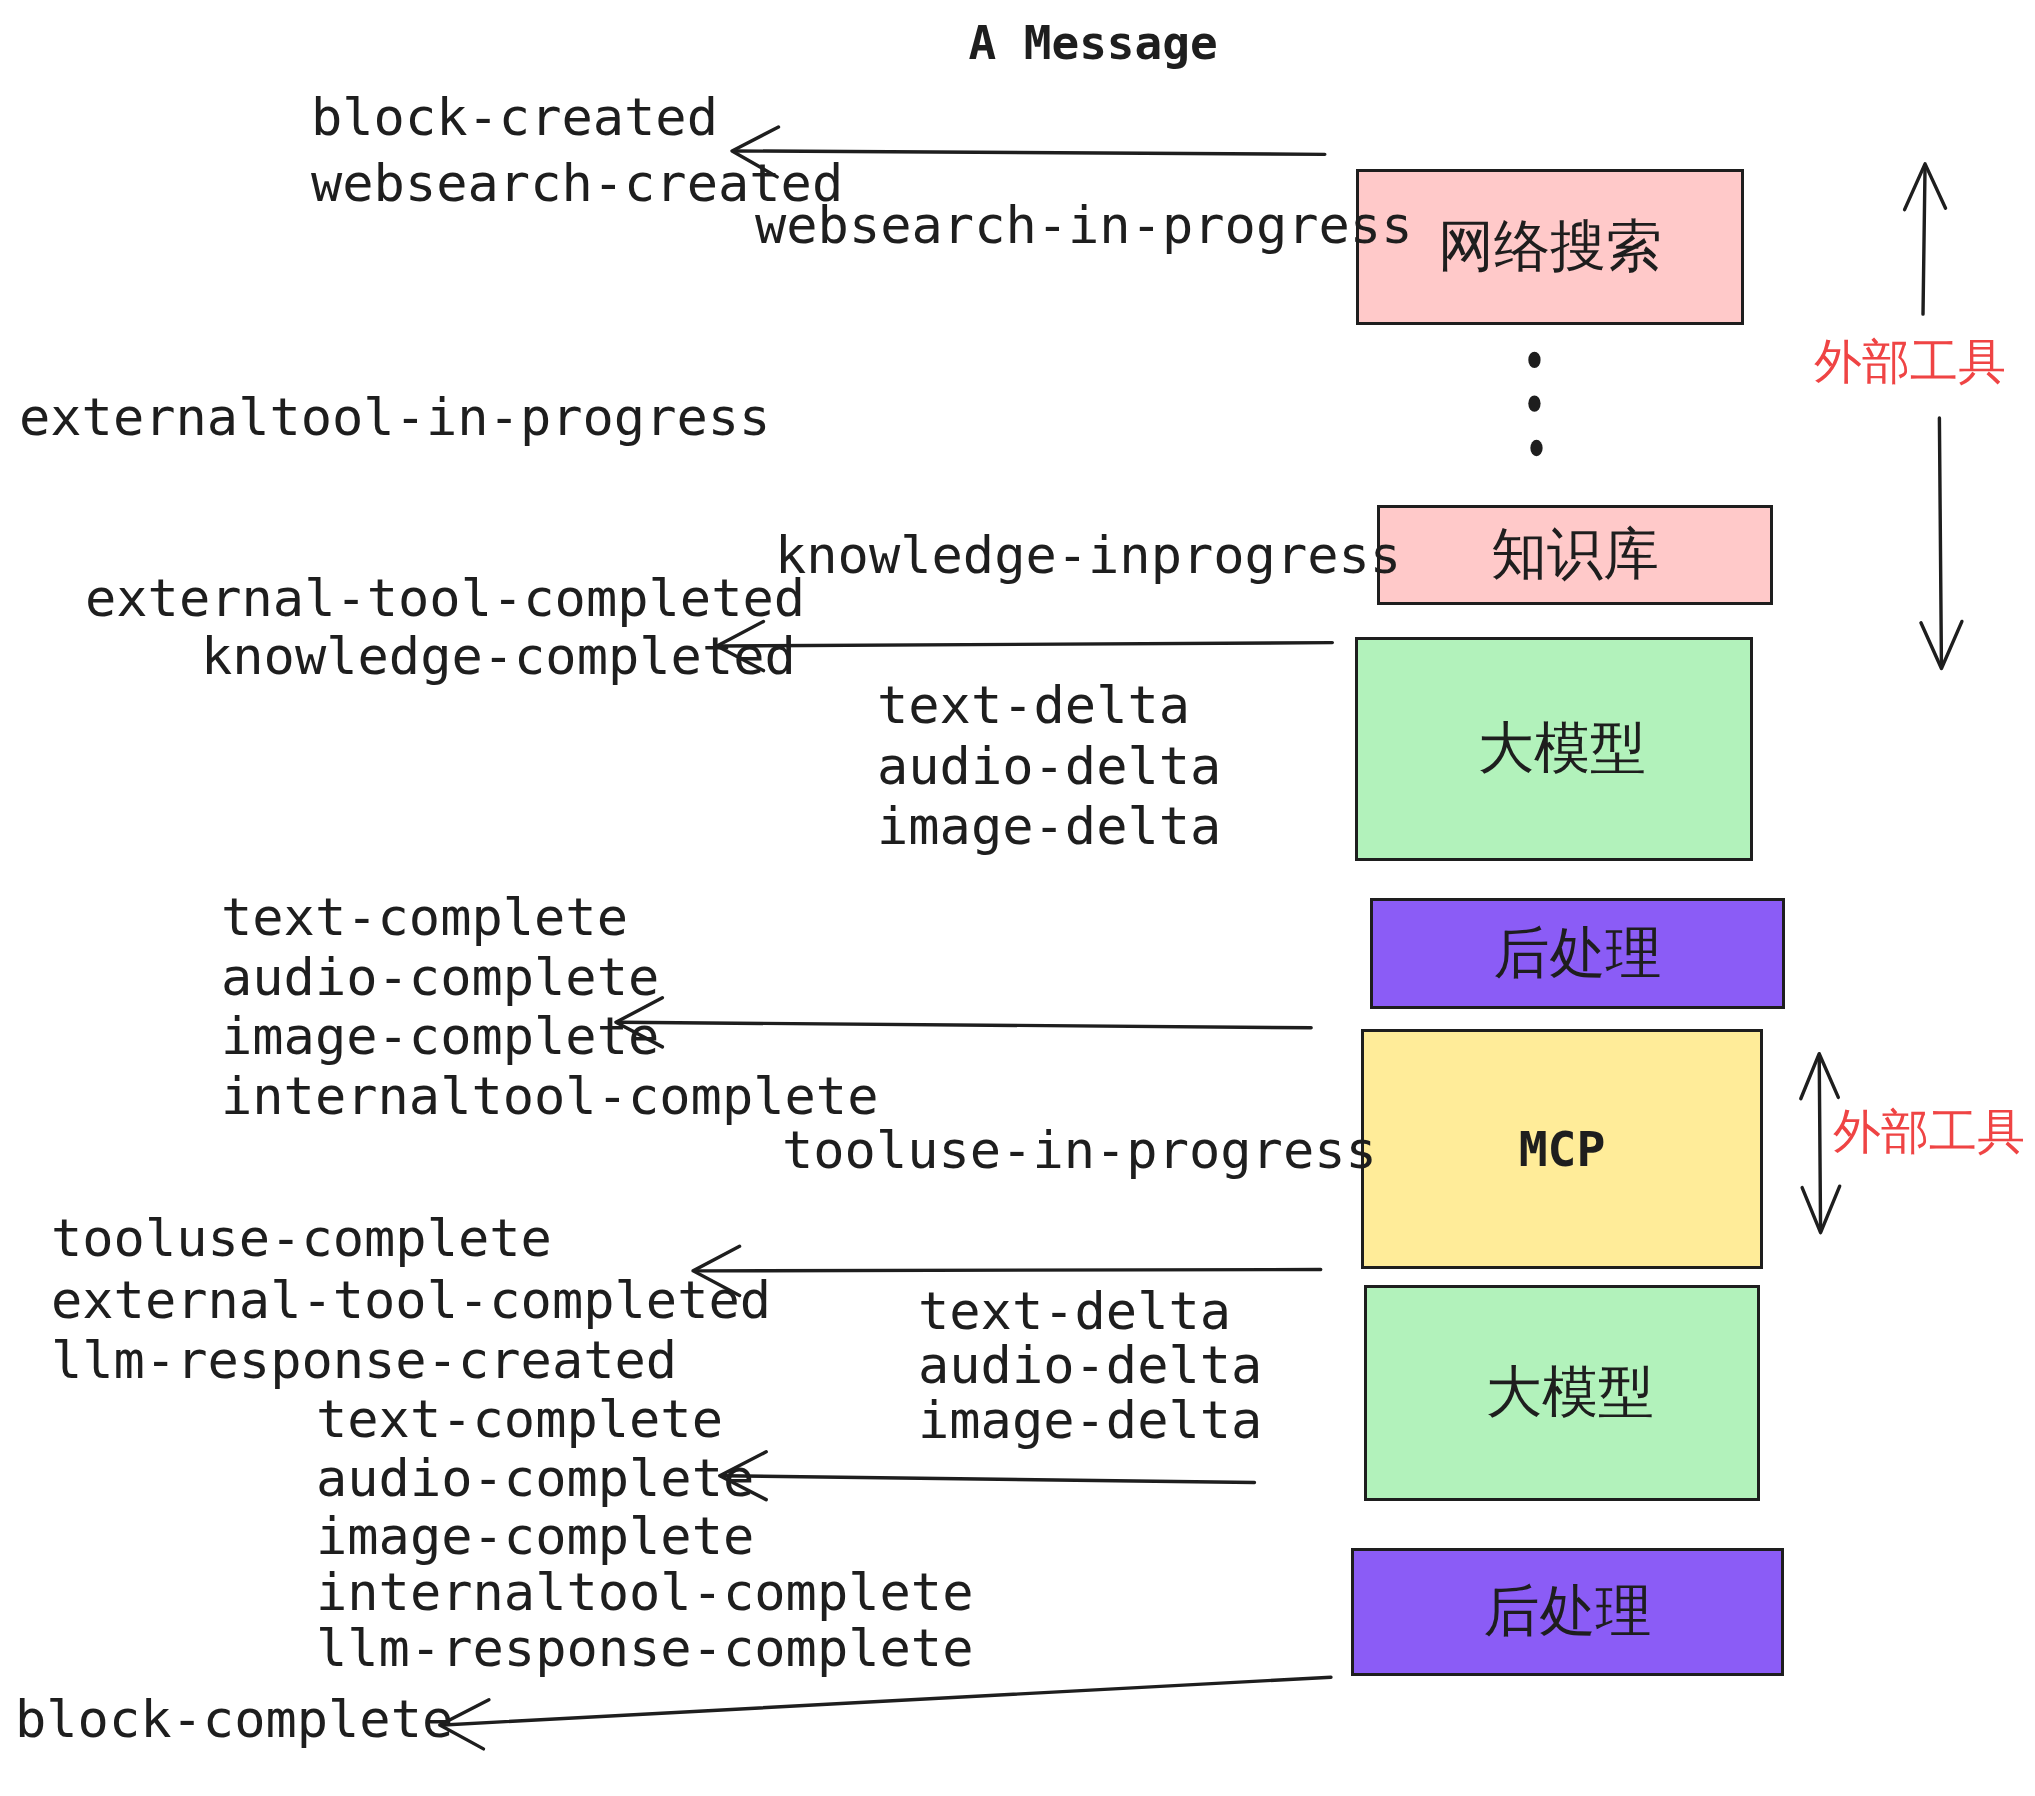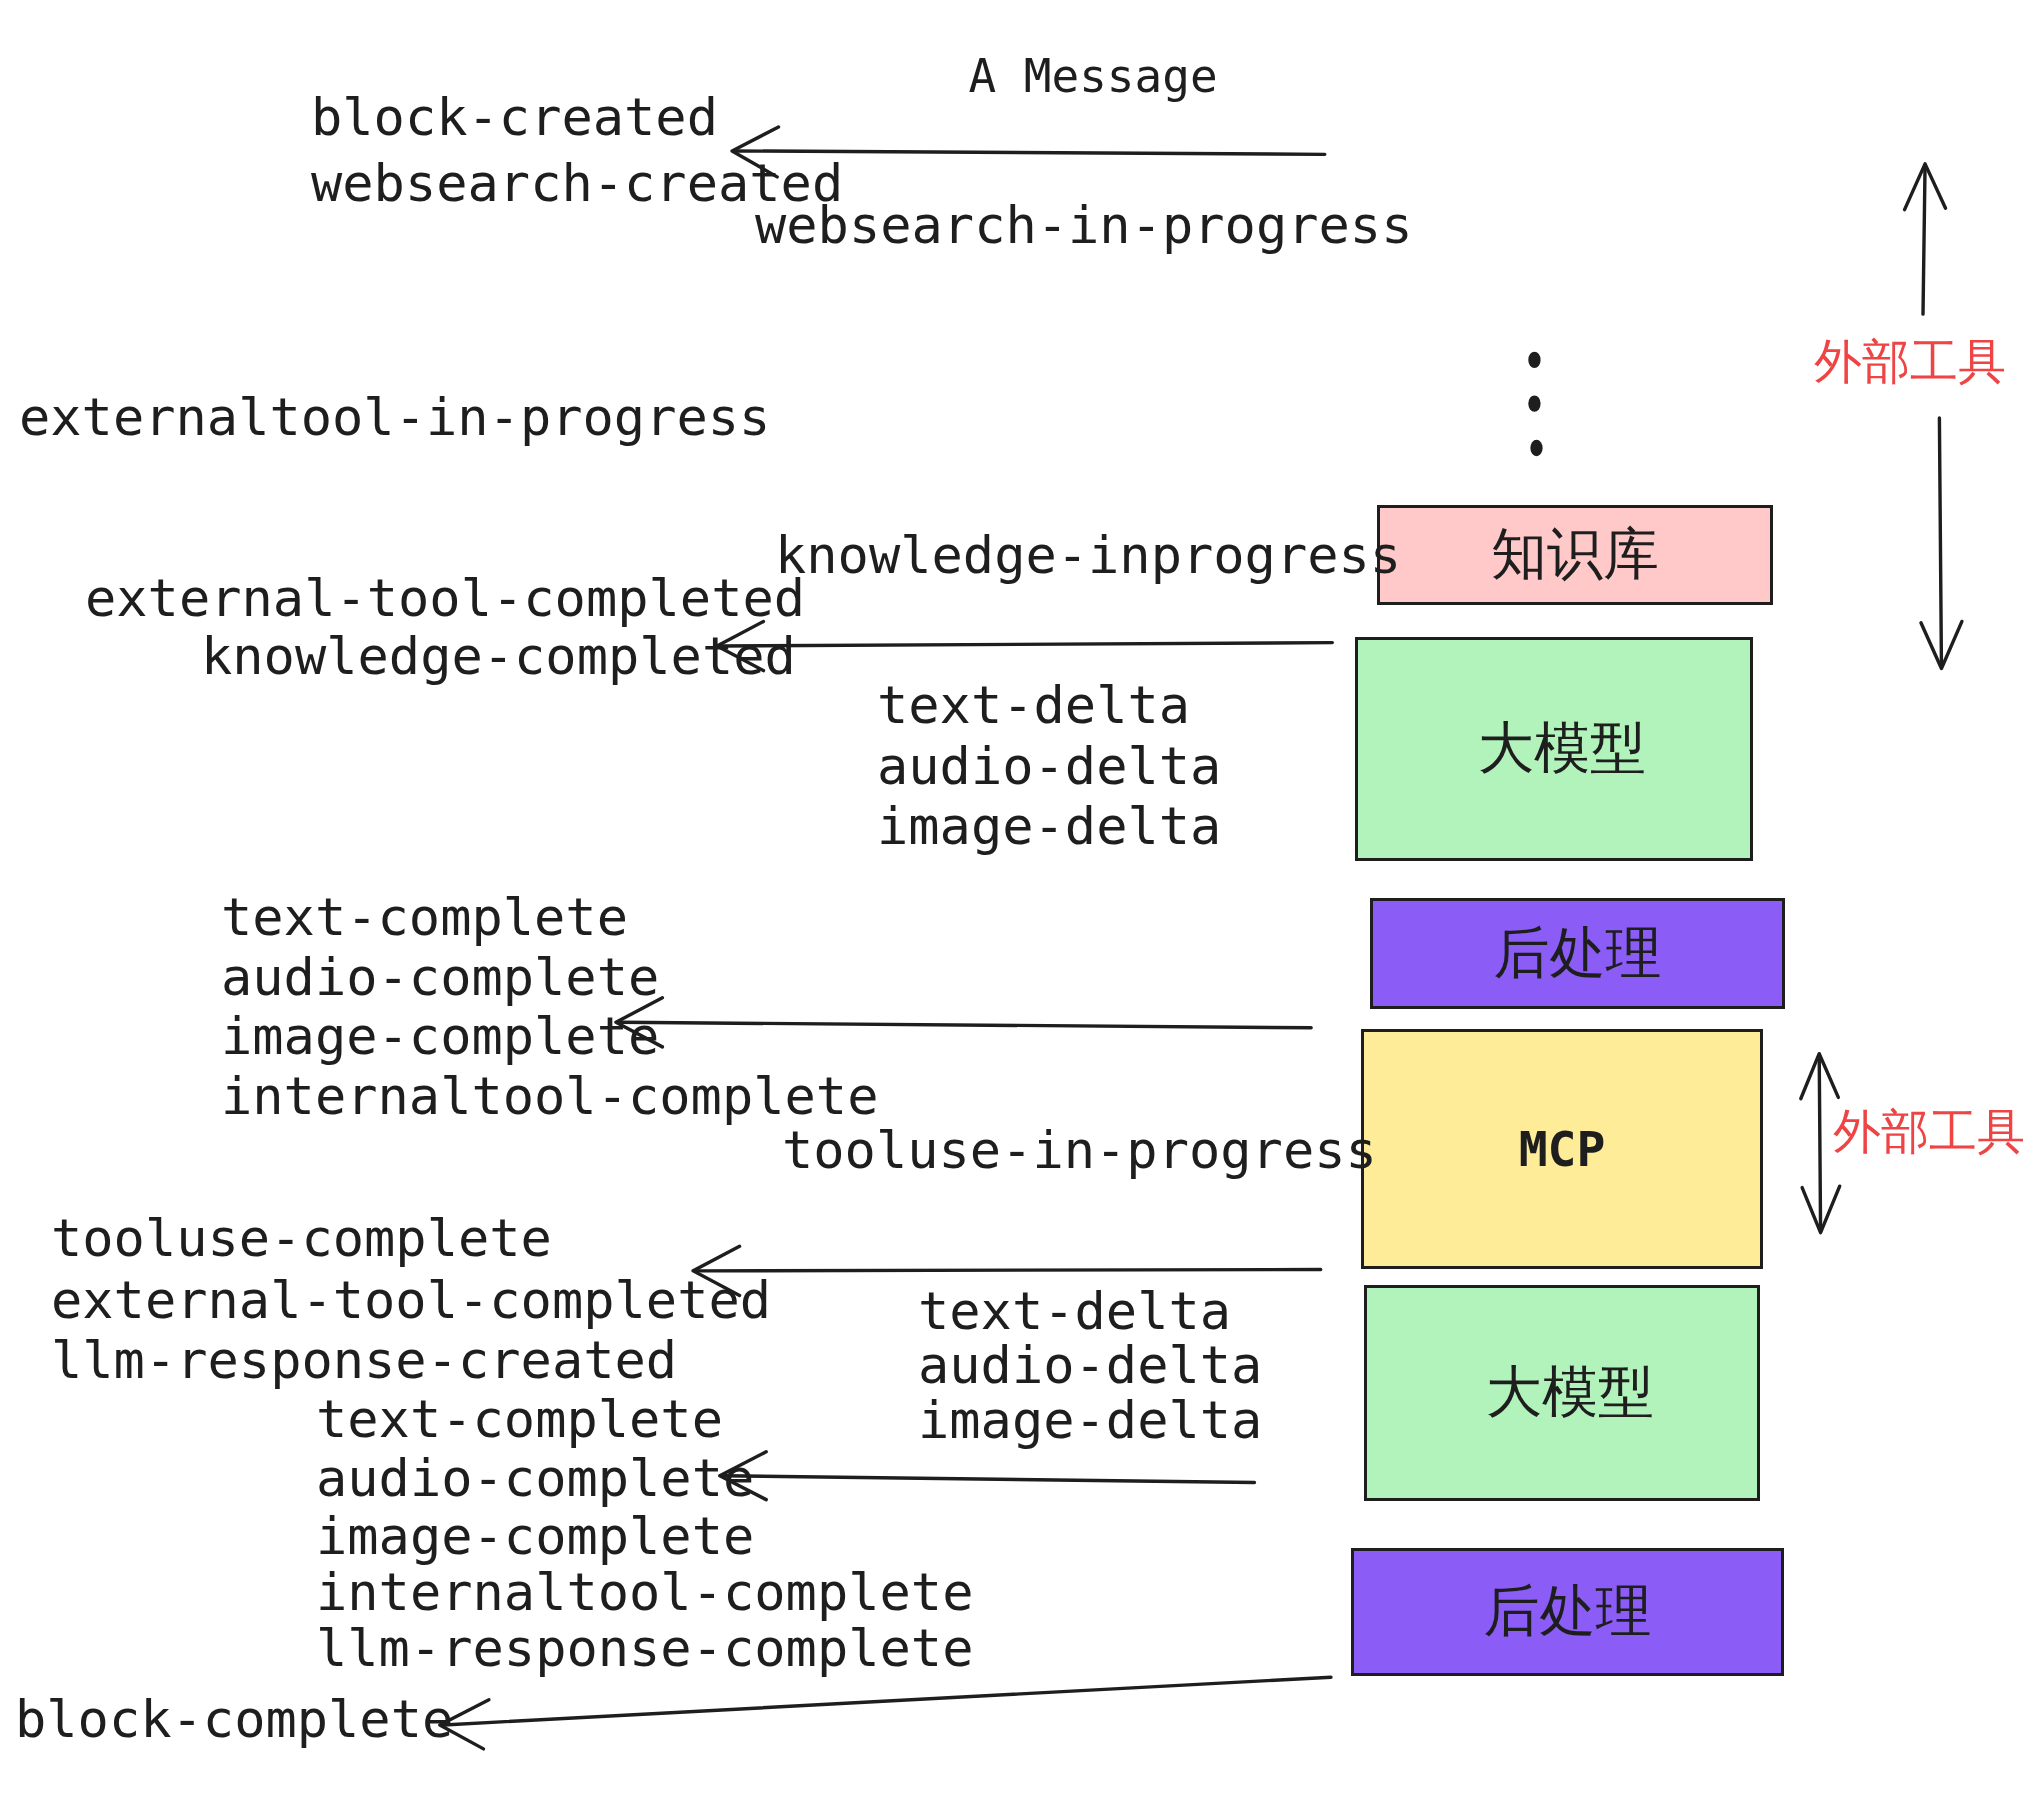--- a/index.html
+++ b/index.html
@@ -16,24 +16,23 @@
     font-size:52px;
     line-height:1;
     white-space:nowrap;
     transform:translateY(-50%);
     color:#1e1e1e;
     font-weight:500;
   }
   .title{
     position:absolute;
     font-size:46px;
-    font-weight:400;
+    font-weight:700;
     white-space:nowrap;
     transform:translate(-50%,-50%);
-    margin-top:33px;
   }
   .box{
     position:absolute;
     border:3.4px solid #1e1e1e;
     display:flex;
     align-items:center;
     justify-content:center;
     box-sizing:border-box;
   }
   .box .box-label{
@@ -113,20 +112,23 @@
     </g>
     <g fill="#1e1e1e" stroke="none">
       <ellipse cx="2247" cy="527" rx="9" ry="12"></ellipse>
       <ellipse cx="2247" cy="591" rx="9" ry="12"></ellipse>
       <ellipse cx="2250" cy="656" rx="9" ry="12"></ellipse>
     </g>
   </svg>
 
   <div class="title" style="left:1093px;top:43px;">A Message</div>
 
+  <div class="box pink" style="left:1356px;top:169px;width:388px;height:156px;">
+    <span class="box-label">网络搜索</span>
+  </div>
   <div class="box pink" style="left:1354px;top:505px;width:396px;height:100px;margin-left:23px;">
     <span class="box-label">知识库</span>
   </div>
   <div class="box green" style="left:1355px;top:637px;width:398px;height:224px;">
     <span class="box-label">大模型</span>
   </div>
   <div class="box white" style="left:1370px;top:898px;width:415px;height:111px;">
     <span class="box-label">后处理</span>
   </div>
   <div class="box yellow" style="left:1361px;top:1029px;width:402px;height:240px;">

